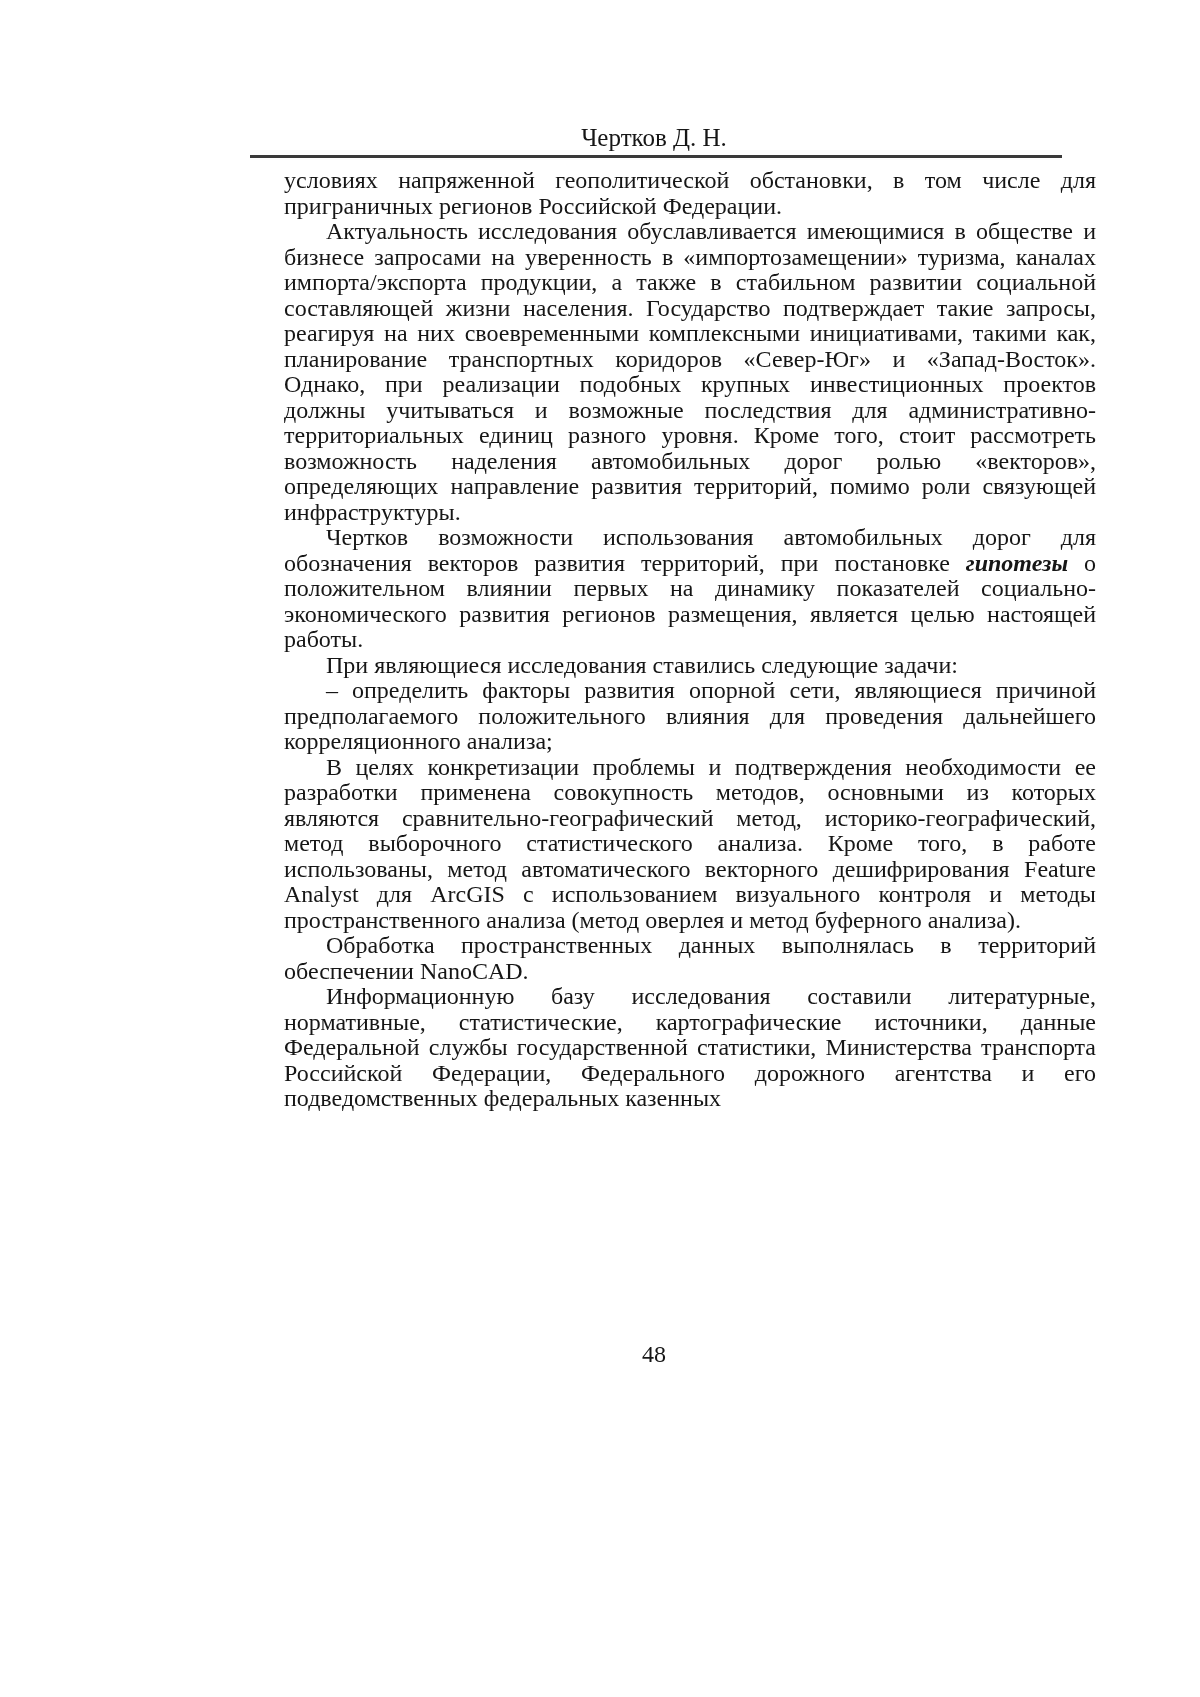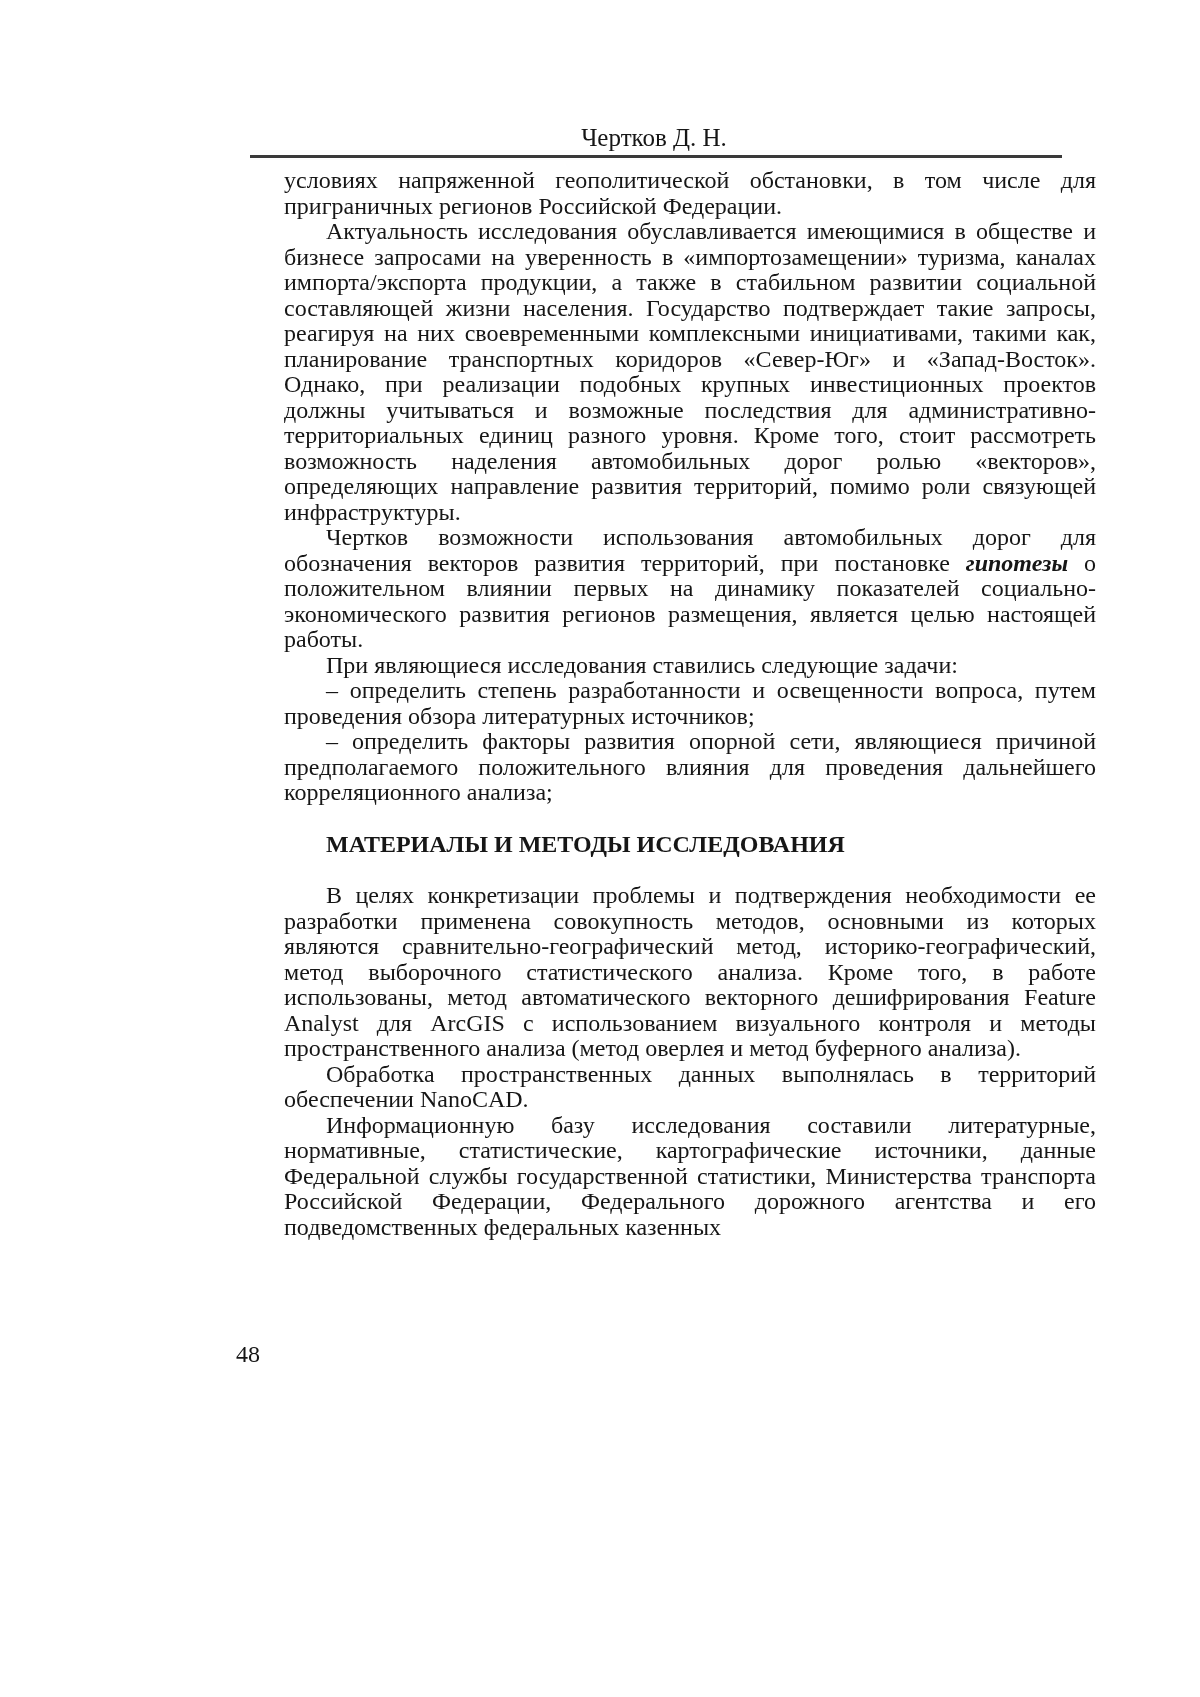--- a/index.html
+++ b/index.html
@@ -58,24 +58,24 @@
     text-indent: 42px;
     text-align: left;
     line-height: 25.5px;
   }
   .it {
     font-style: italic;
     font-weight: bold;
   }
   .page-number {
     position: absolute;
-    left: 236px;
+    left: 248px;
     top: 1341px;
     width: 812px;
-    text-align: left;
+    text-align: center;
     font-size: 24px;
     line-height: 26px;
   }
 </style>
 </head>
 <body>
 
 <div class="page">
 
   <div class="running-head">Чертков Д. Н.</div>
@@ -86,26 +86,24 @@
 
     <p>условиях напряженной геополитической обстановки, в том числе для приграничных регионов Российской Федерации.</p>
 
     <p class="ind">Актуальность исследования обуславливается имеющимися в обществе и бизнесе запросами на уверенность в «импортозамещении» туризма, каналах импорта/экспорта продукции, а также в стабильном развитии социальной составляющей жизни населения. Государство подтверждает такие запросы, реагируя на них своевременными комплексными инициативами, такими как, планирование транспортных коридоров «Север-Юг» и «Запад-Восток». Однако, при реализации подобных крупных инвестиционных проектов должны учитываться и возможные последствия для административно-территориальных единиц разного уровня. Кроме того, стоит рассмотреть возможность наделения автомобильных дорог ролью «векторов», определяющих направление развития территорий, помимо роли связующей инфраструктуры.</p>
 
     <p class="ind"><span>Чертков возможности использования автомобильных дорог для обозначения векторов развития территорий, при постановке </span><span class="it">гипотезы</span><span> о положительном влиянии первых на динамику показателей социально-экономического развития регионов размещения, является целью настоящей работы.</span></p>
 
     <p class="ind">При являющиеся исследования ставились следующие задачи:</p>
 
 
-    <p class="ind">– определить степень разработанности и освещенности вопроса, путем проведения обзора литературных источников;</p>
 
     <p class="ind">– определить факторы развития опорной сети, являющиеся причиной предполагаемого положительного влияния для проведения дальнейшего корреляционного анализа;</p>
 
 
-    <h2 class="section-heading">МАТЕРИАЛЫ И МЕТОДЫ ИССЛЕДОВАНИЯ</h2>
 
     <p class="ind">В целях конкретизации проблемы и подтверждения необходимости ее разработки применена совокупность методов, основными из которых являются сравнительно-географический метод, историко-географический, метод выборочного статистического анализа. Кроме того, в работе использованы, метод автоматического векторного дешифрирования Feature Analyst для ArcGIS с использованием визуального контроля и методы пространственного анализа (метод оверлея и метод буферного анализа).</p>
 
     <p class="ind">Обработка пространственных данных выполнялась в территорий обеспечении NanoCAD.</p>
 
     <p class="ind">Информационную базу исследования составили литературные, нормативные, статистические, картографические источники, данные Федеральной службы государственной статистики, Министерства транспорта Российской Федерации, Федерального дорожного агентства и его подведомственных федеральных казенных</p>
 
   </div>
 
   <div class="page-number">48</div>

